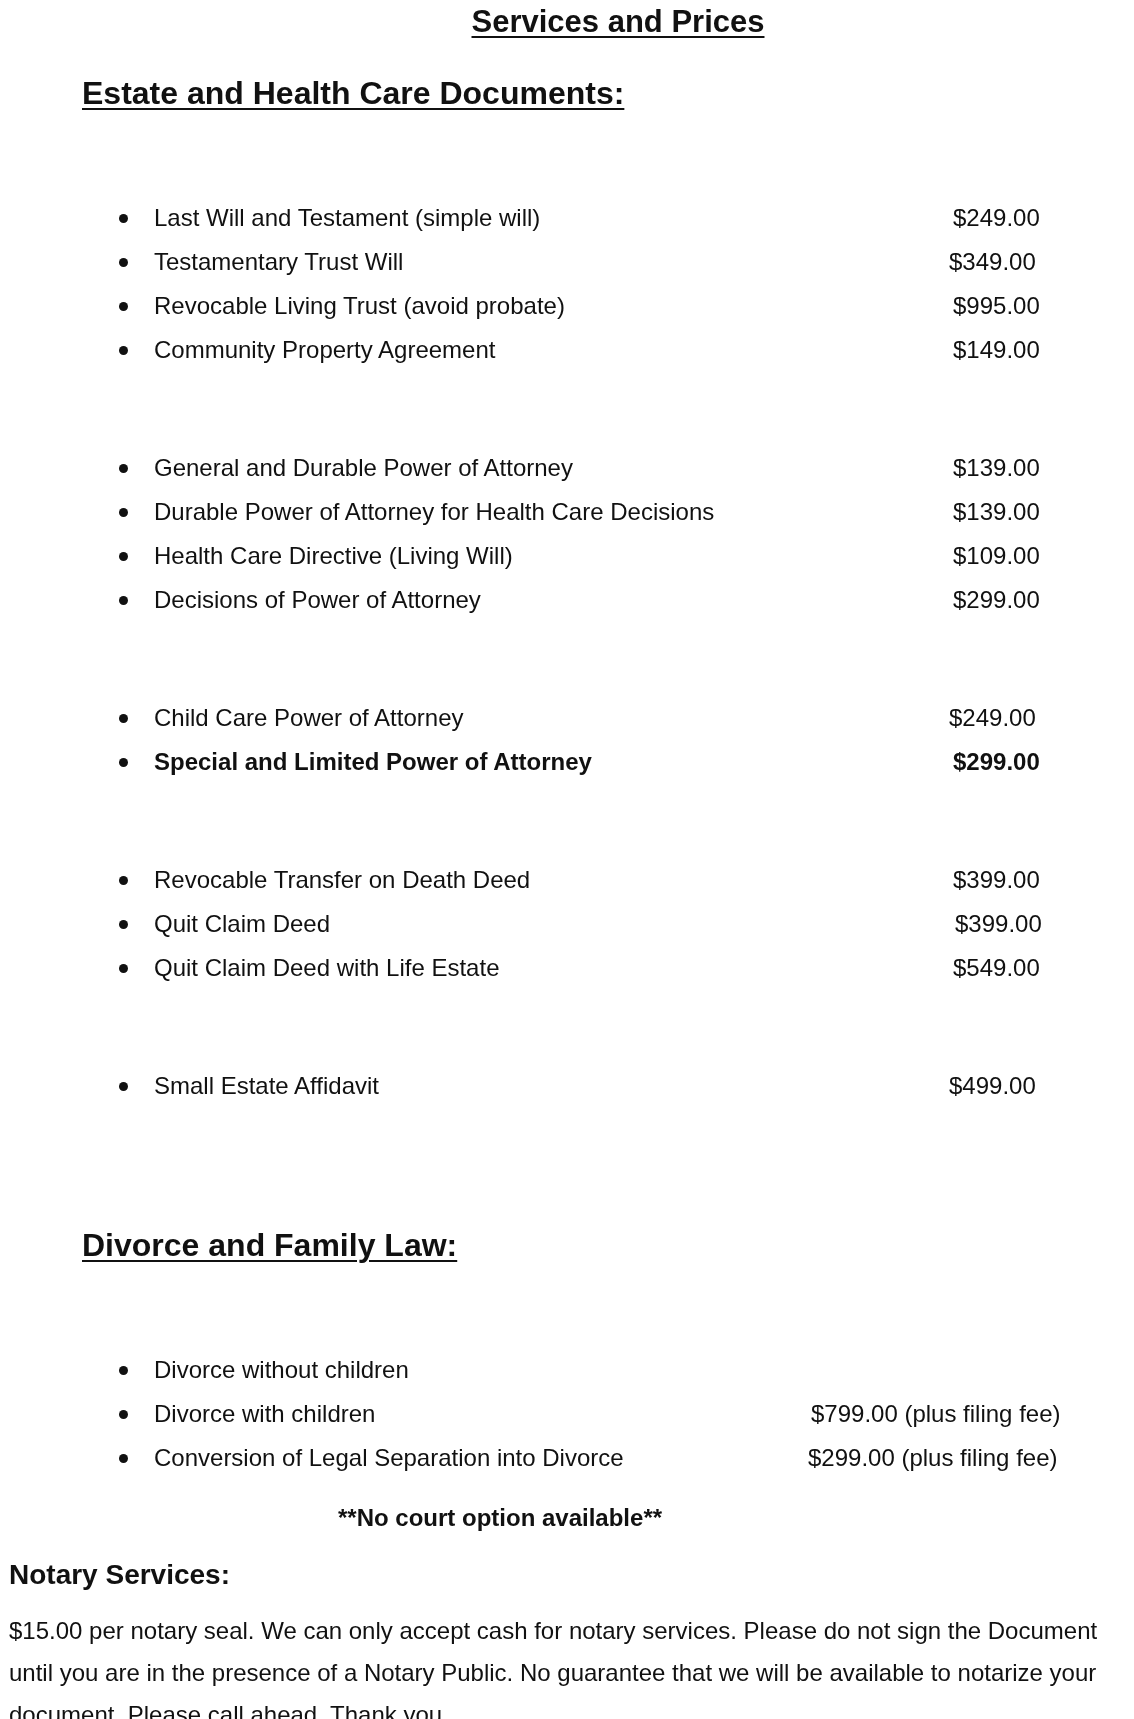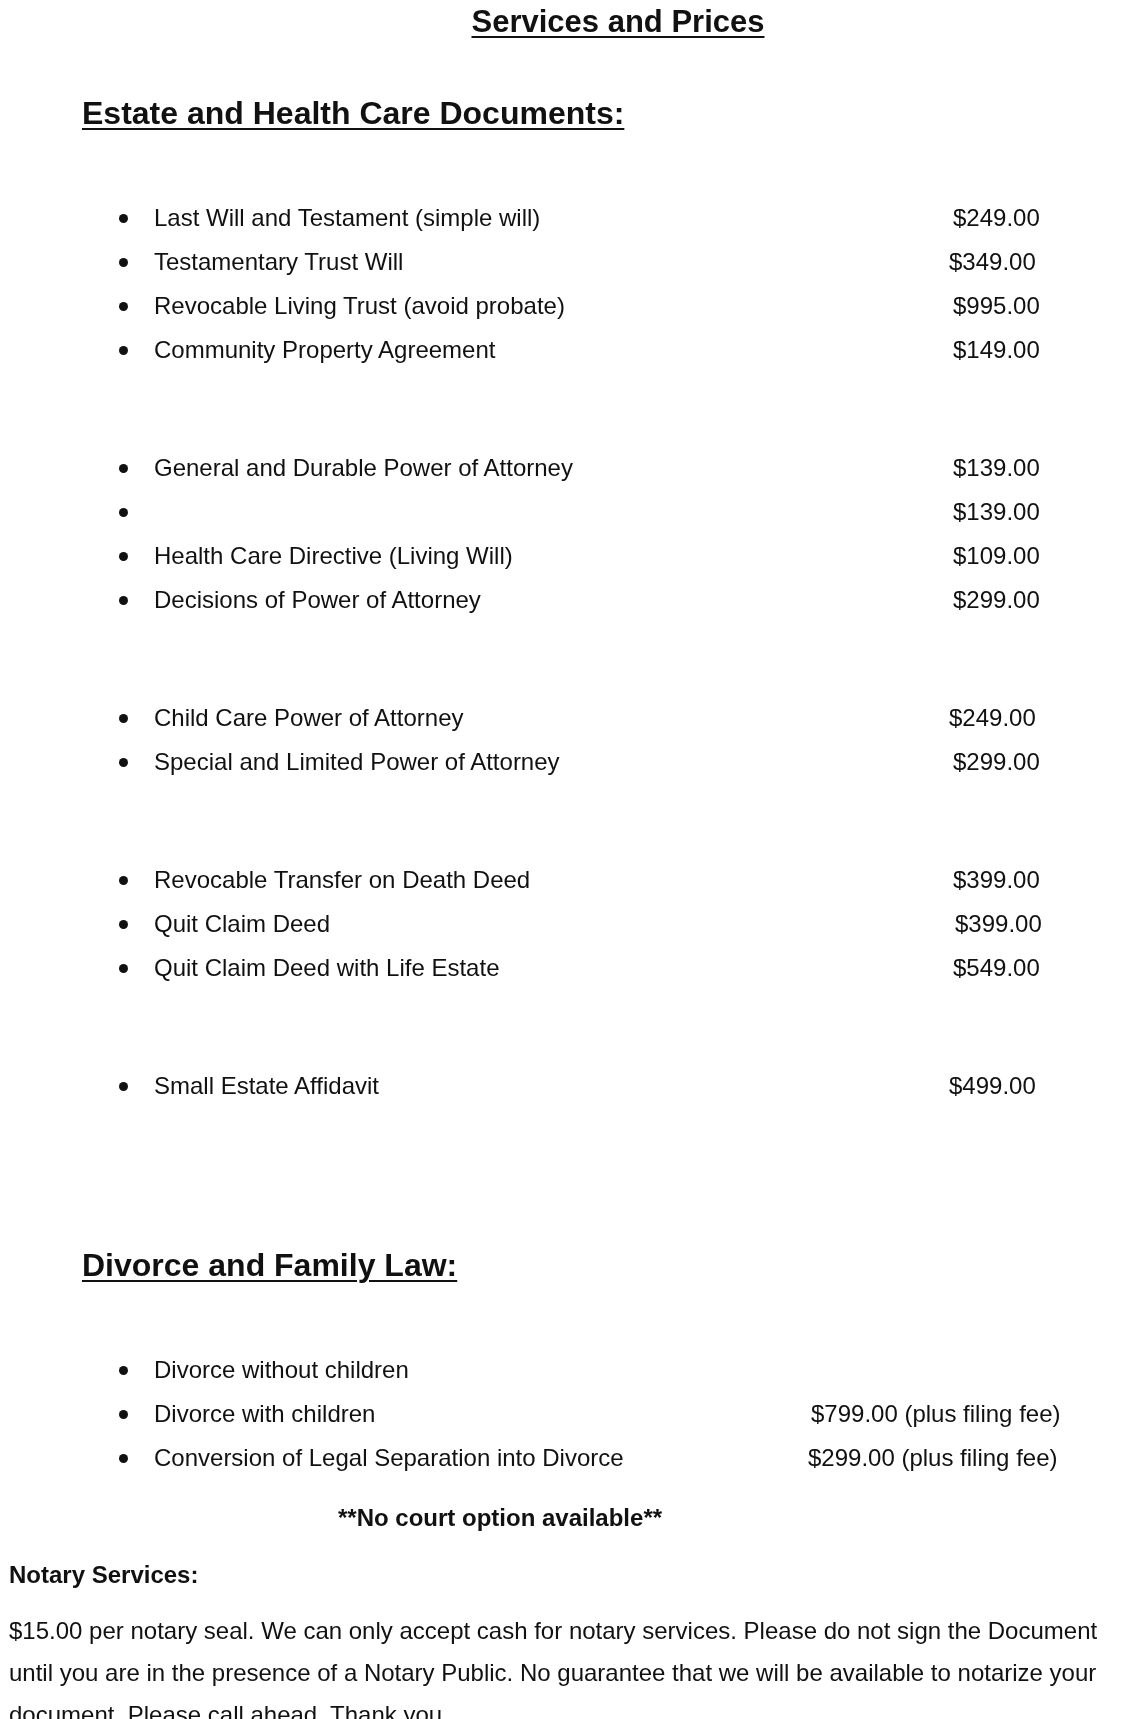--- a/index.html
+++ b/index.html
@@ -36,21 +36,20 @@
     .section-heading {
       position: absolute;
       left: 82px;
       font-family: "Liberation Sans", sans-serif;
       font-weight: bold;
       font-size: 32px;
       line-height: 40px;
       text-decoration: underline;
       text-decoration-thickness: 2px;
       text-underline-offset: 4px;
-      margin-top: 20px;
     }
     .item-row {
       position: absolute;
       left: 0;
       width: 1134px;
       height: 40px;
       font-size: 24px;
       line-height: 40px;
     }
     .bullet {
@@ -90,21 +89,21 @@
       font-weight: bold;
       font-size: 24px;
       line-height: 40px;
       white-space: nowrap;
     }
     .notary-heading {
       position: absolute;
       left: 9px;
       top: 1555px;
       font-weight: bold;
-      font-size: 24px;
+      font-size: 28px;
       line-height: 40px;
       white-space: nowrap;
     }
     .notary-text {
       position: absolute;
       left: 9px;
       top: 1610px;
       width: 1120px;
       font-size: 24px;
       line-height: 42px;
@@ -140,39 +139,40 @@
   <span class="item-price">$149.00</span>
 </div>
 
 <div class="item-row" style="top:448px;">
   <span class="bullet"></span>
   <span class="item-label">General and Durable Power of Attorney</span>
   <span class="item-price">$139.00</span>
 </div>
 <div class="item-row" style="top:492px;">
   <span class="bullet"></span>
+  <span class="item-label">Durable Power of Attorney for Health Care Decisions</span>
   <span class="item-price">$139.00</span>
 </div>
 <div class="item-row" style="top:536px;">
   <span class="bullet"></span>
   <span class="item-label">Health Care Directive (Living Will)</span>
   <span class="item-price">$109.00</span>
 </div>
 <div class="item-row" style="top:580px;">
   <span class="bullet"></span>
   <span class="item-label">Decisions of Power of Attorney</span>
   <span class="item-price">$299.00</span>
 </div>
 
 <div class="item-row" style="top:698px;">
   <span class="bullet"></span>
   <span class="item-label">Child Care Power of Attorney</span>
   <span class="item-price shift-left">$249.00</span>
 </div>
-<div class="item-row" style="top:742px;">
+<div class="item-row" style="top:742px;font-weight:bold;">
   <span class="bullet"></span>
   <span class="item-label">Special and Limited Power of Attorney</span>
   <span class="item-price">$299.00</span>
 </div>
 
 <div class="item-row" style="top:860px;">
   <span class="bullet"></span>
   <span class="item-label">Revocable Transfer on Death Deed</span>
   <span class="item-price">$399.00</span>
 </div>

